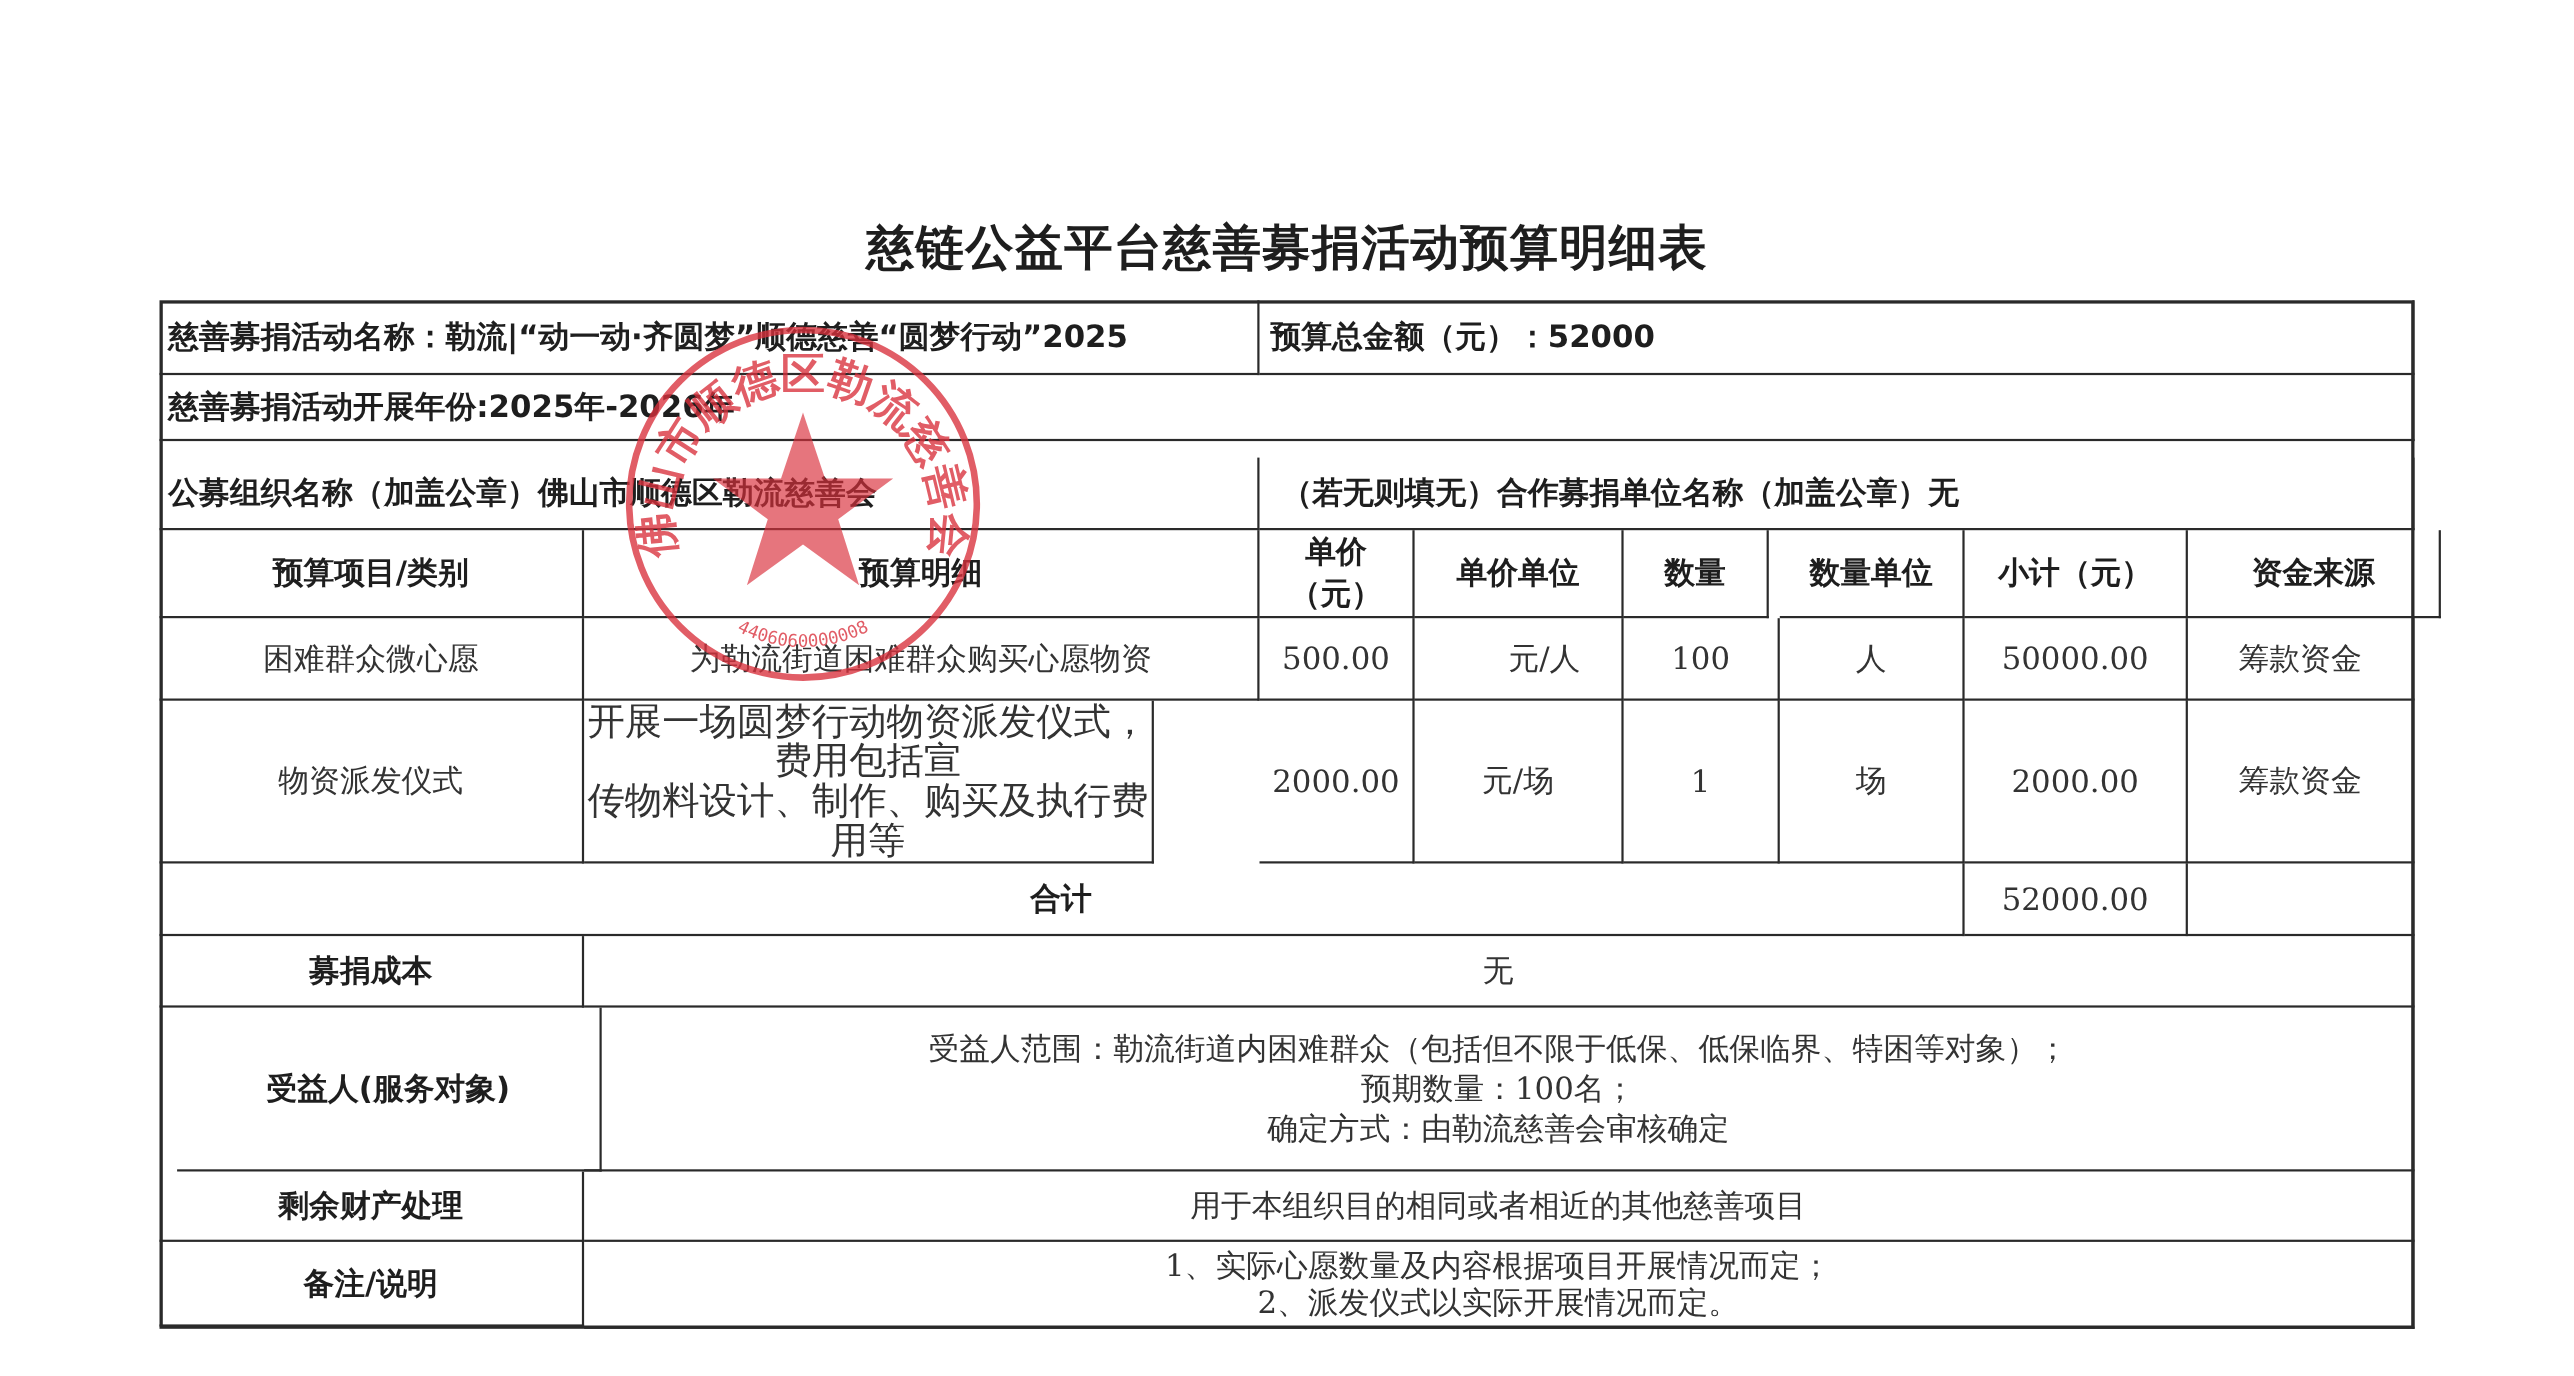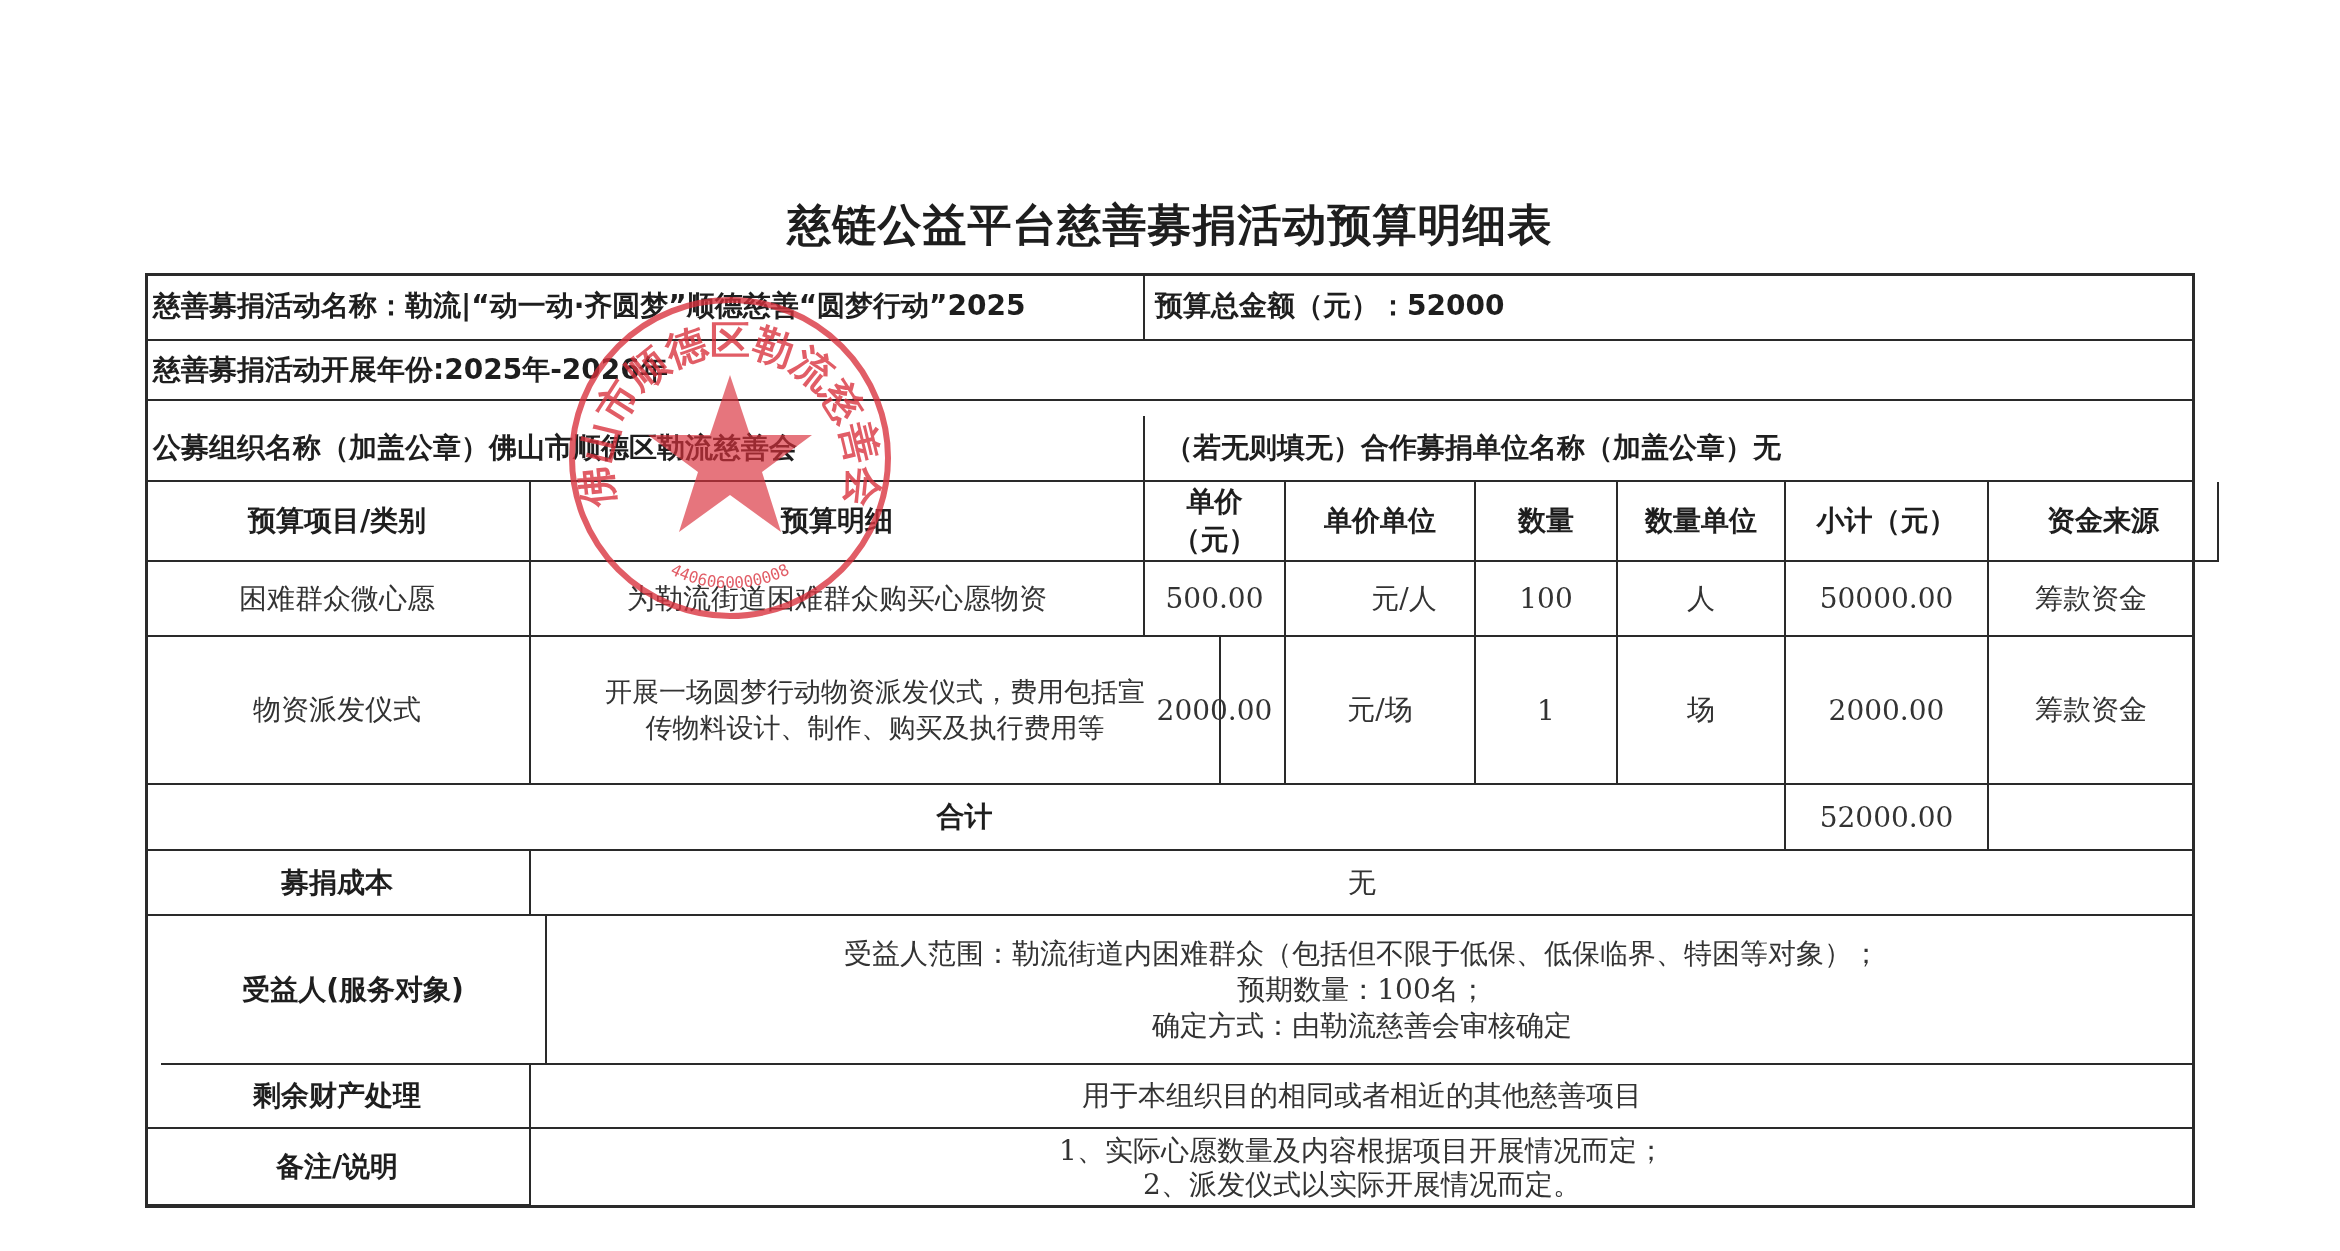--- a/index.html
+++ b/index.html
@@ -46,21 +46,21 @@
   </div>
 <div class="cell center b" style="left:531px;top:482px;width:614px;height:80px;">
     <span>预算明细</span>
   </div>
 <div class="cell center b" style="left:1145px;top:482px;width:141px;height:80px;">
     <span>单价（元）</span>
   </div>
 <div class="cell center b" style="left:1286px;top:482px;width:190px;height:80px;">
     <span>单价单位</span>
   </div>
-<div class="cell center b" style="left:1476px;top:482px;width:142px;height:80px;">
+<div class="cell center b" style="left:1476px;top:482px;width:132px;height:80px;">
     <span>数量</span>
   </div>
 <div class="cell center b" style="left:1618px;top:482px;width:168px;height:80px;">
     <span>数量单位</span>
   </div>
 <div class="cell center b" style="left:1786px;top:482px;width:203px;height:80px;">
     <span>小计（元）</span>
   </div>
 <div class="cell center b" style="left:1989px;top:482px;width:230px;height:80px;">
     <span>资金来源</span>
@@ -87,21 +87,21 @@
 <div class="cell center s" style="left:1786px;top:562px;width:203px;height:75px;">
     <span>50000.00</span>
   </div>
 <div class="cell center s" style="left:1989px;top:562px;width:206px;height:75px;">
     <span>筹款资金</span>
   </div>
 
 <div class="cell center s" style="left:145px;top:637px;width:386px;height:148px;">
     <span>物资派发仪式</span>
   </div>
-<div class="cell center s multi" style="left:531px;top:637px;width:690px;height:148px;font-size:27px;">
+<div class="cell center s multi" style="left:531px;top:637px;width:518px;height:148px;font-size:34px;">
   <span>开展一场圆梦行动物资派发仪式，费用包括宣</span>
   <span>传物料设计、制作、购买及执行费用等</span>
 </div>
 <div class="cell center s" style="left:1145px;top:637px;width:141px;height:148px;">
     <span>2000.00</span>
   </div>
 <div class="cell center s" style="left:1286px;top:637px;width:190px;height:148px;">
     <span>元/场</span>
   </div>
 <div class="cell center s" style="left:1476px;top:637px;width:142px;height:148px;">

